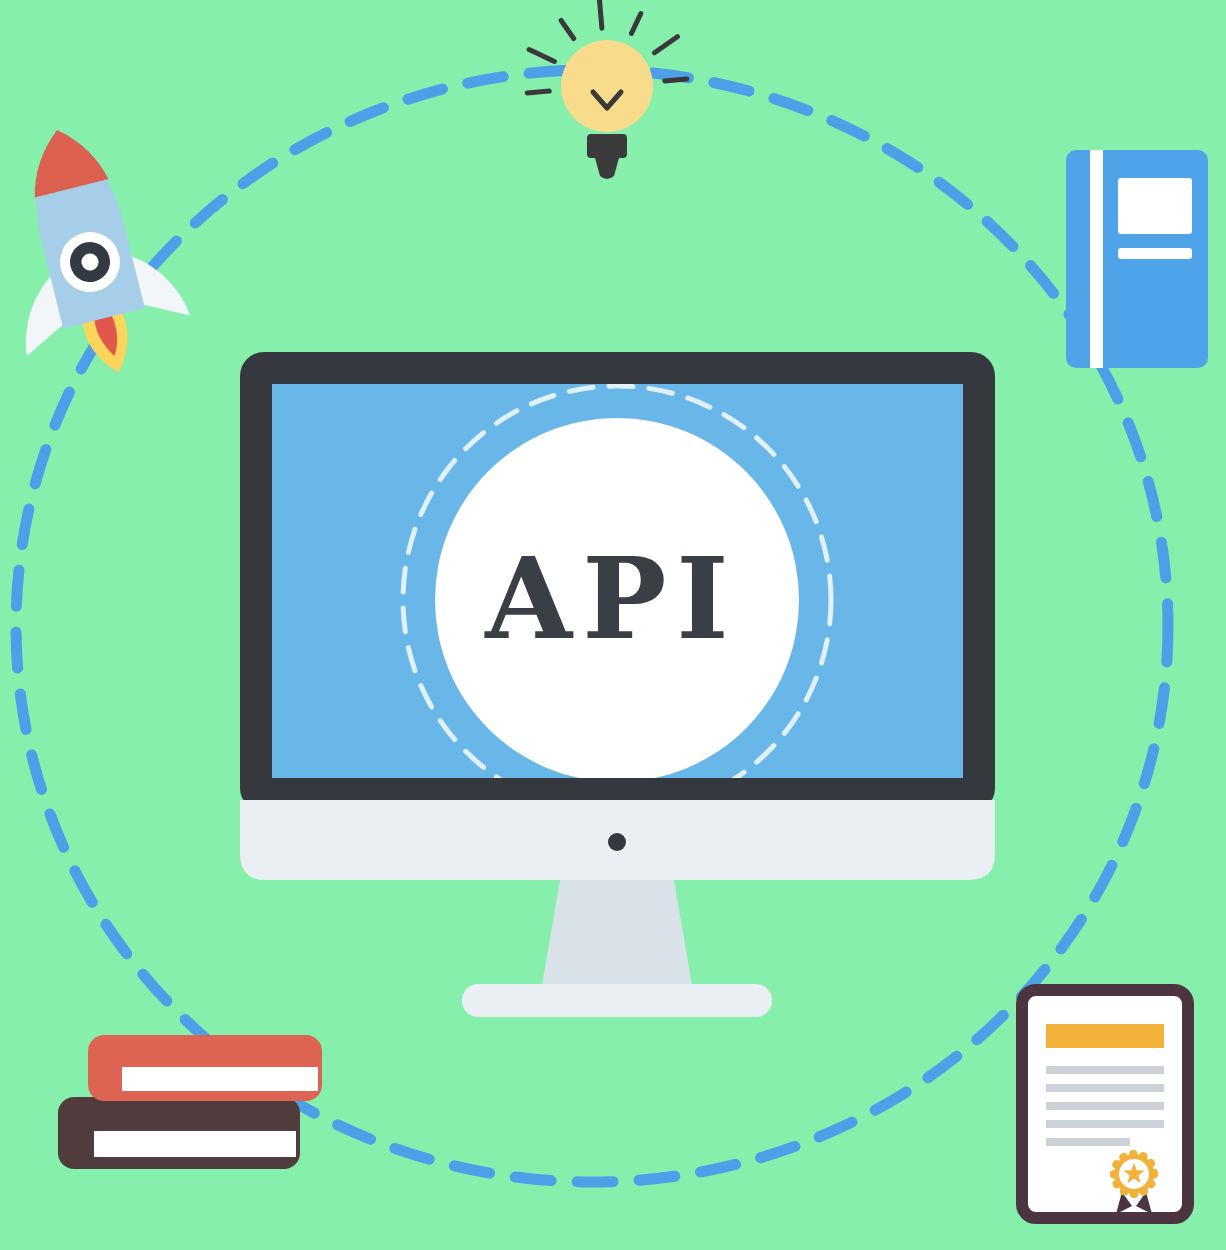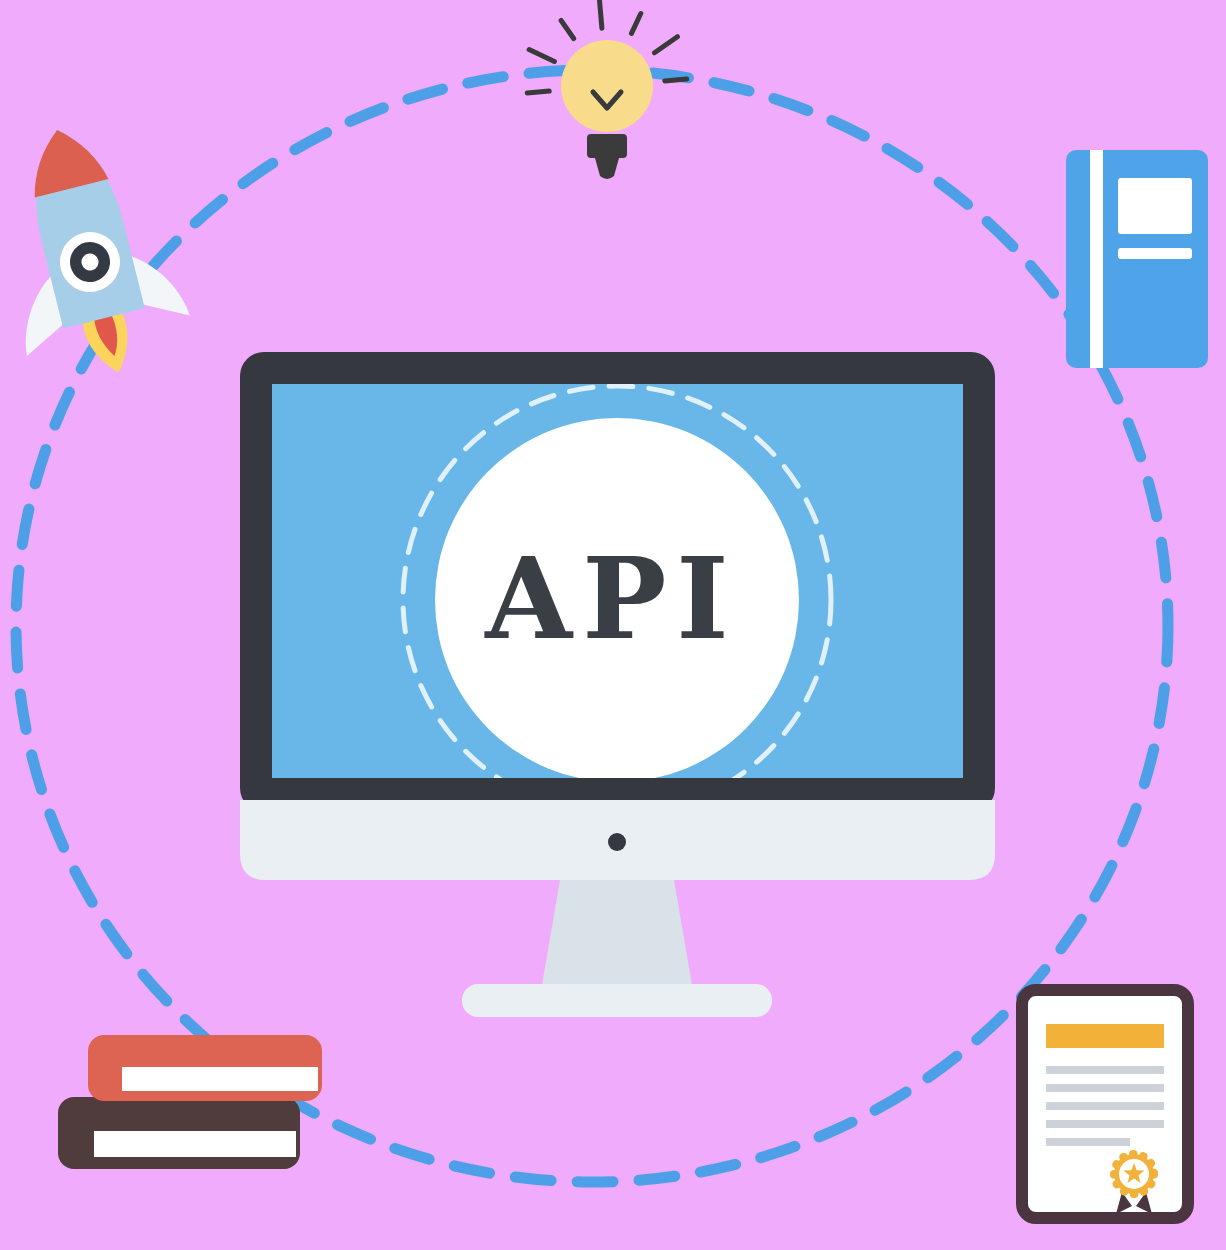--- a/index.html
+++ b/index.html
@@ -5,21 +5,21 @@
   html, body {
     margin: 0;
     padding: 0;
     background: #ffffff;
     font-family: "Liberation Sans", sans-serif;
   }
   .canvas {
     position: relative;
     width: 1226px;
     height: 1250px;
-    background: #f0abfc;
+    background: #86efac;
     overflow: hidden;
   }
   svg { display: block; }
   .api-text {
     font-family: "DejaVu Serif", serif;
     font-weight: bold;
   }
 </style>
 </head>
 <body>

